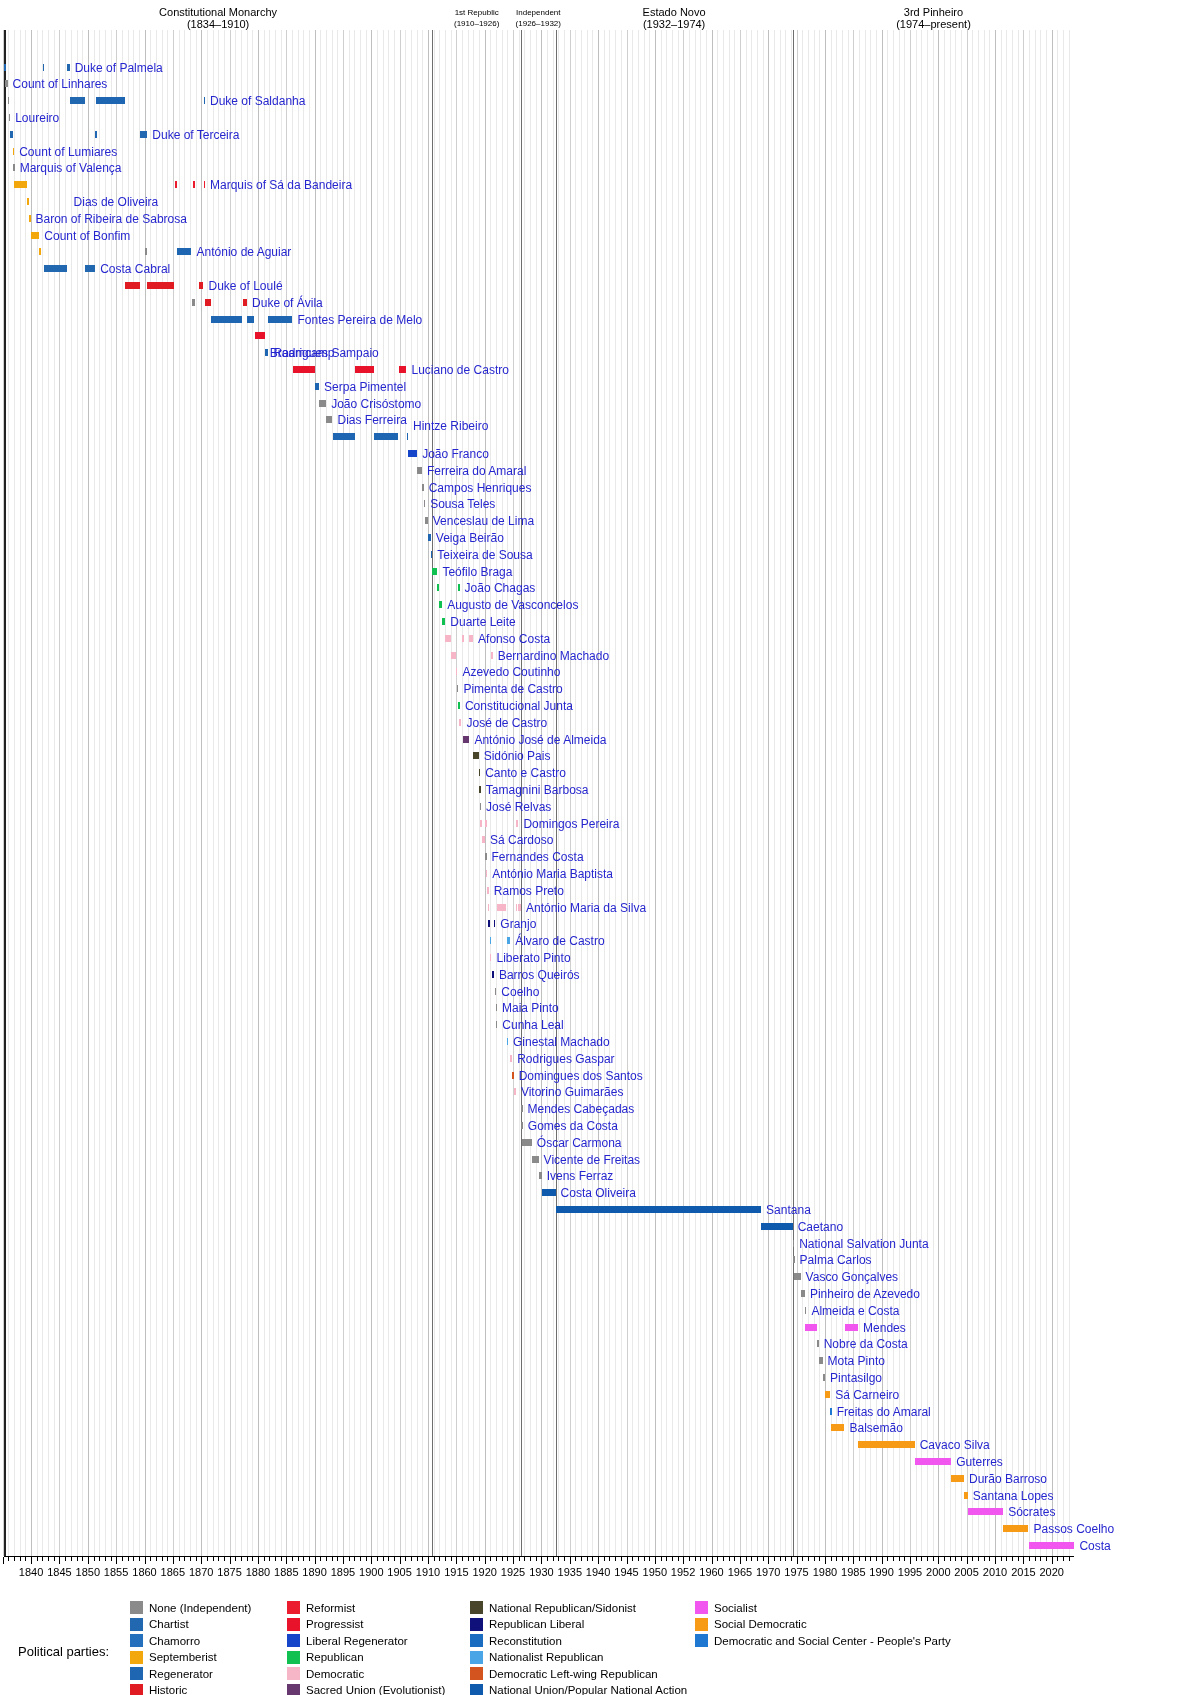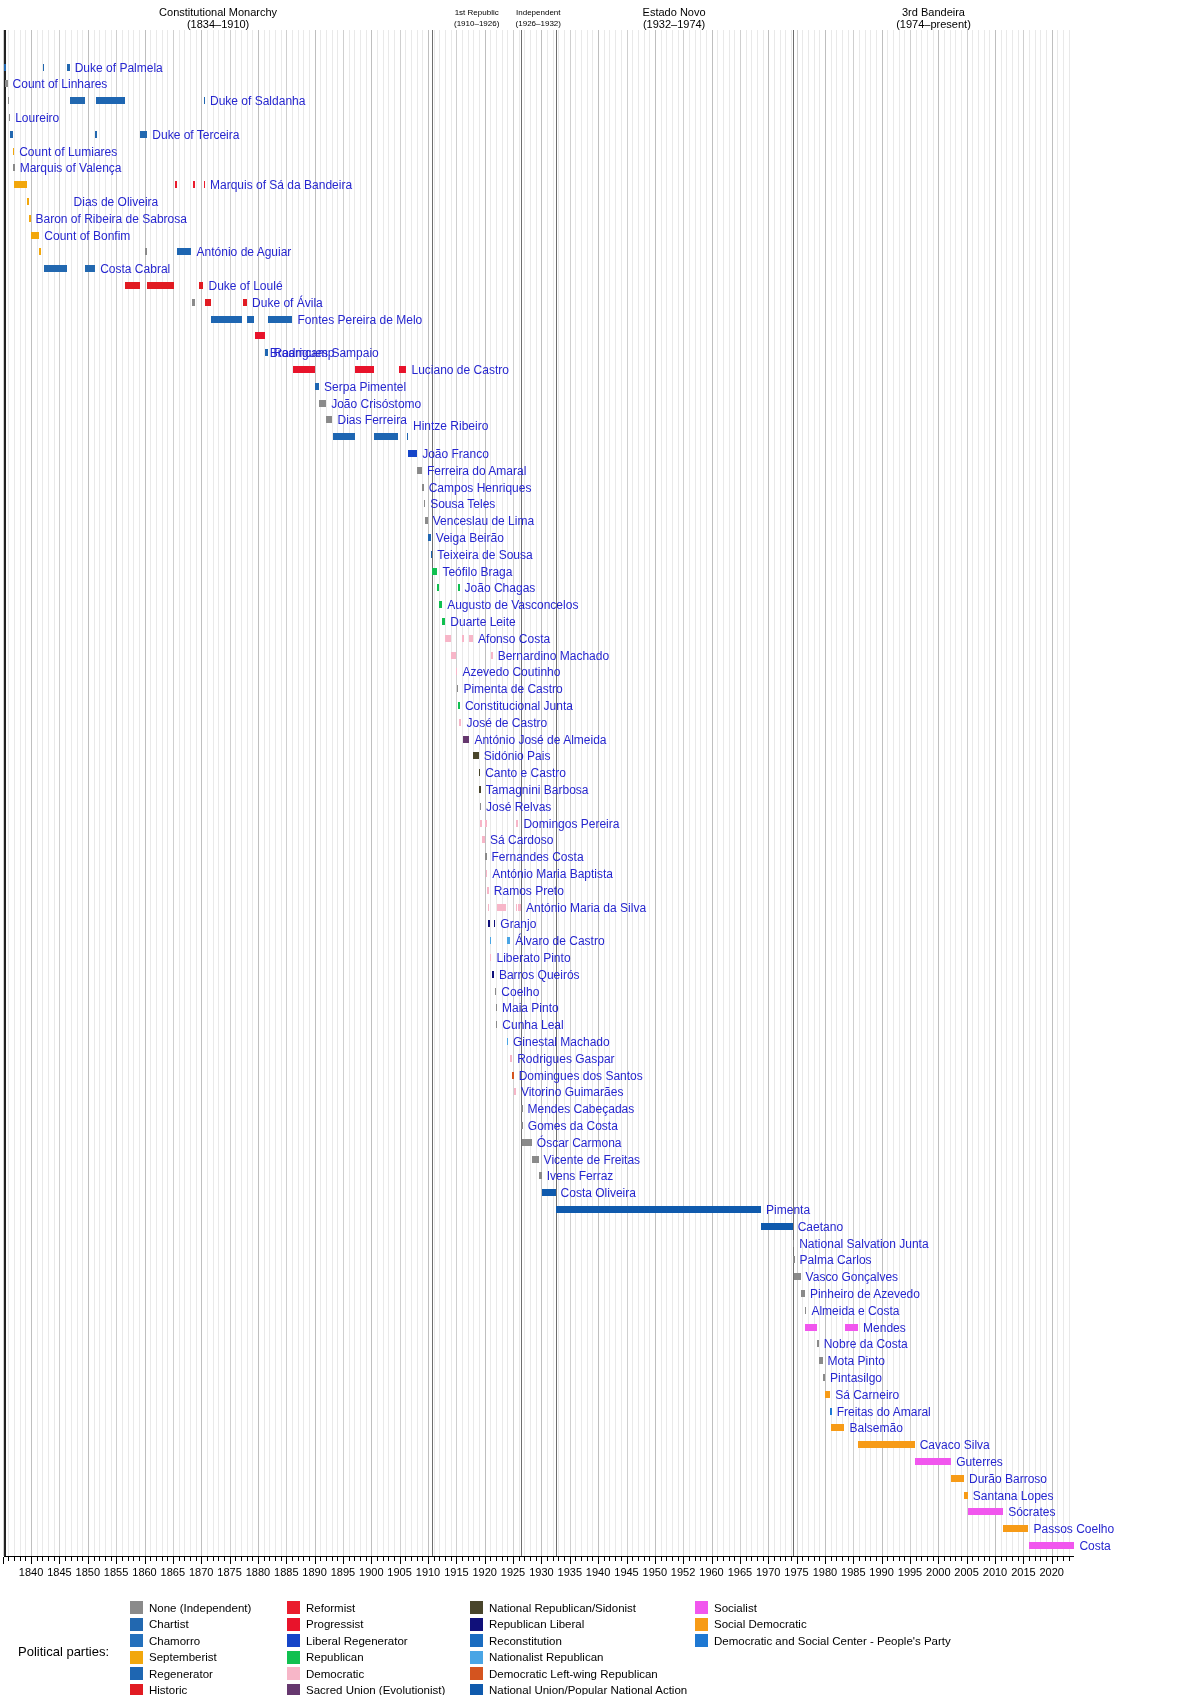--- a/index.html
+++ b/index.html
@@ -27,21 +27,21 @@
 <div id="chart">
   <div id="headers">
       <div class="period-name p-major" style="left: 218.1px; top: 7px;">Constitutional Monarchy</div>
       <div class="period-dates p-major" style="left: 218.1px; top: 19px;">(1834–1910)</div>
       <div class="period-name p-minor" style="left: 476.7px; top: 9px;">1st Republic</div>
       <div class="period-dates p-minor" style="left: 476.7px; top: 20px;">(1910–1926)</div>
       <div class="period-name p-minor" style="left: 538.3px; top: 9px;">Independent</div>
       <div class="period-dates p-minor" style="left: 538.3px; top: 20px;">(1926–1932)</div>
       <div class="period-name p-major" style="left: 674.1px; top: 7px;">Estado Novo</div>
       <div class="period-dates p-major" style="left: 674.1px; top: 19px;">(1932–1974)</div>
-      <div class="period-name p-major" style="left: 933.5px; top: 7px;">3rd Bandeira</div>
+      <div class="period-name p-major" style="left: 933.5px; top: 7px;">3rd Pinheiro</div>
       <div class="period-dates p-major" style="left: 933.5px; top: 19px;">(1974–present)</div>
     </div>
   <div id="grid">
       <div class="gridline" style="left: 2.8px; background: rgb(207, 207, 207);"></div>
       <div class="gridline" style="left: 8.4px; background: rgb(233, 233, 233);"></div>
       <div class="gridline" style="left: 14.1px; background: rgb(233, 233, 233);"></div>
       <div class="gridline" style="left: 19.8px; background: rgb(233, 233, 233);"></div>
       <div class="gridline" style="left: 25.4px; background: rgb(233, 233, 233);"></div>
       <div class="gridline" style="left: 31.1px; background: rgb(191, 191, 191);"></div>
       <div class="gridline" style="left: 36.8px; background: rgb(233, 233, 233);"></div>
@@ -535,21 +535,21 @@
       <div>
         <div class="bar" style="left: 538.6px; top: 1172.3px; width: 3.1px; background: rgb(138, 138, 138);"></div>
         <div class="pm-label" style="left: 546.7px; top: 1170.3px;">Ivens Ferraz</div>
       </div>
       <div>
         <div class="bar" style="left: 541.7px; top: 1189.1px; width: 13.9px; background: rgb(15, 90, 173);"></div>
         <div class="pm-label" style="left: 560.6px; top: 1187.1px;">Costa Oliveira</div>
       </div>
       <div>
         <div class="bar" style="left: 555.6px; top: 1205.9px; width: 205.5px; background: rgb(15, 90, 173);"></div>
-        <div class="pm-label" style="left: 766.1px; top: 1203.9px;">Pimenta</div>
+        <div class="pm-label" style="left: 766.1px; top: 1203.9px;">Santana</div>
       </div>
       <div>
         <div class="bar" style="left: 761.1px; top: 1222.7px; width: 31.6px; background: rgb(15, 90, 173);"></div>
         <div class="pm-label" style="left: 797.7px; top: 1220.7px;">Caetano</div>
       </div>
       <div>
         <div class="bar" style="left: 792.7px; top: 1239.5px; width: 1.5px; background: rgb(138, 138, 138);"></div>
         <div class="pm-label" style="left: 799.2px; top: 1237.5px;">National Salvation Junta</div>
       </div>
       <div>

